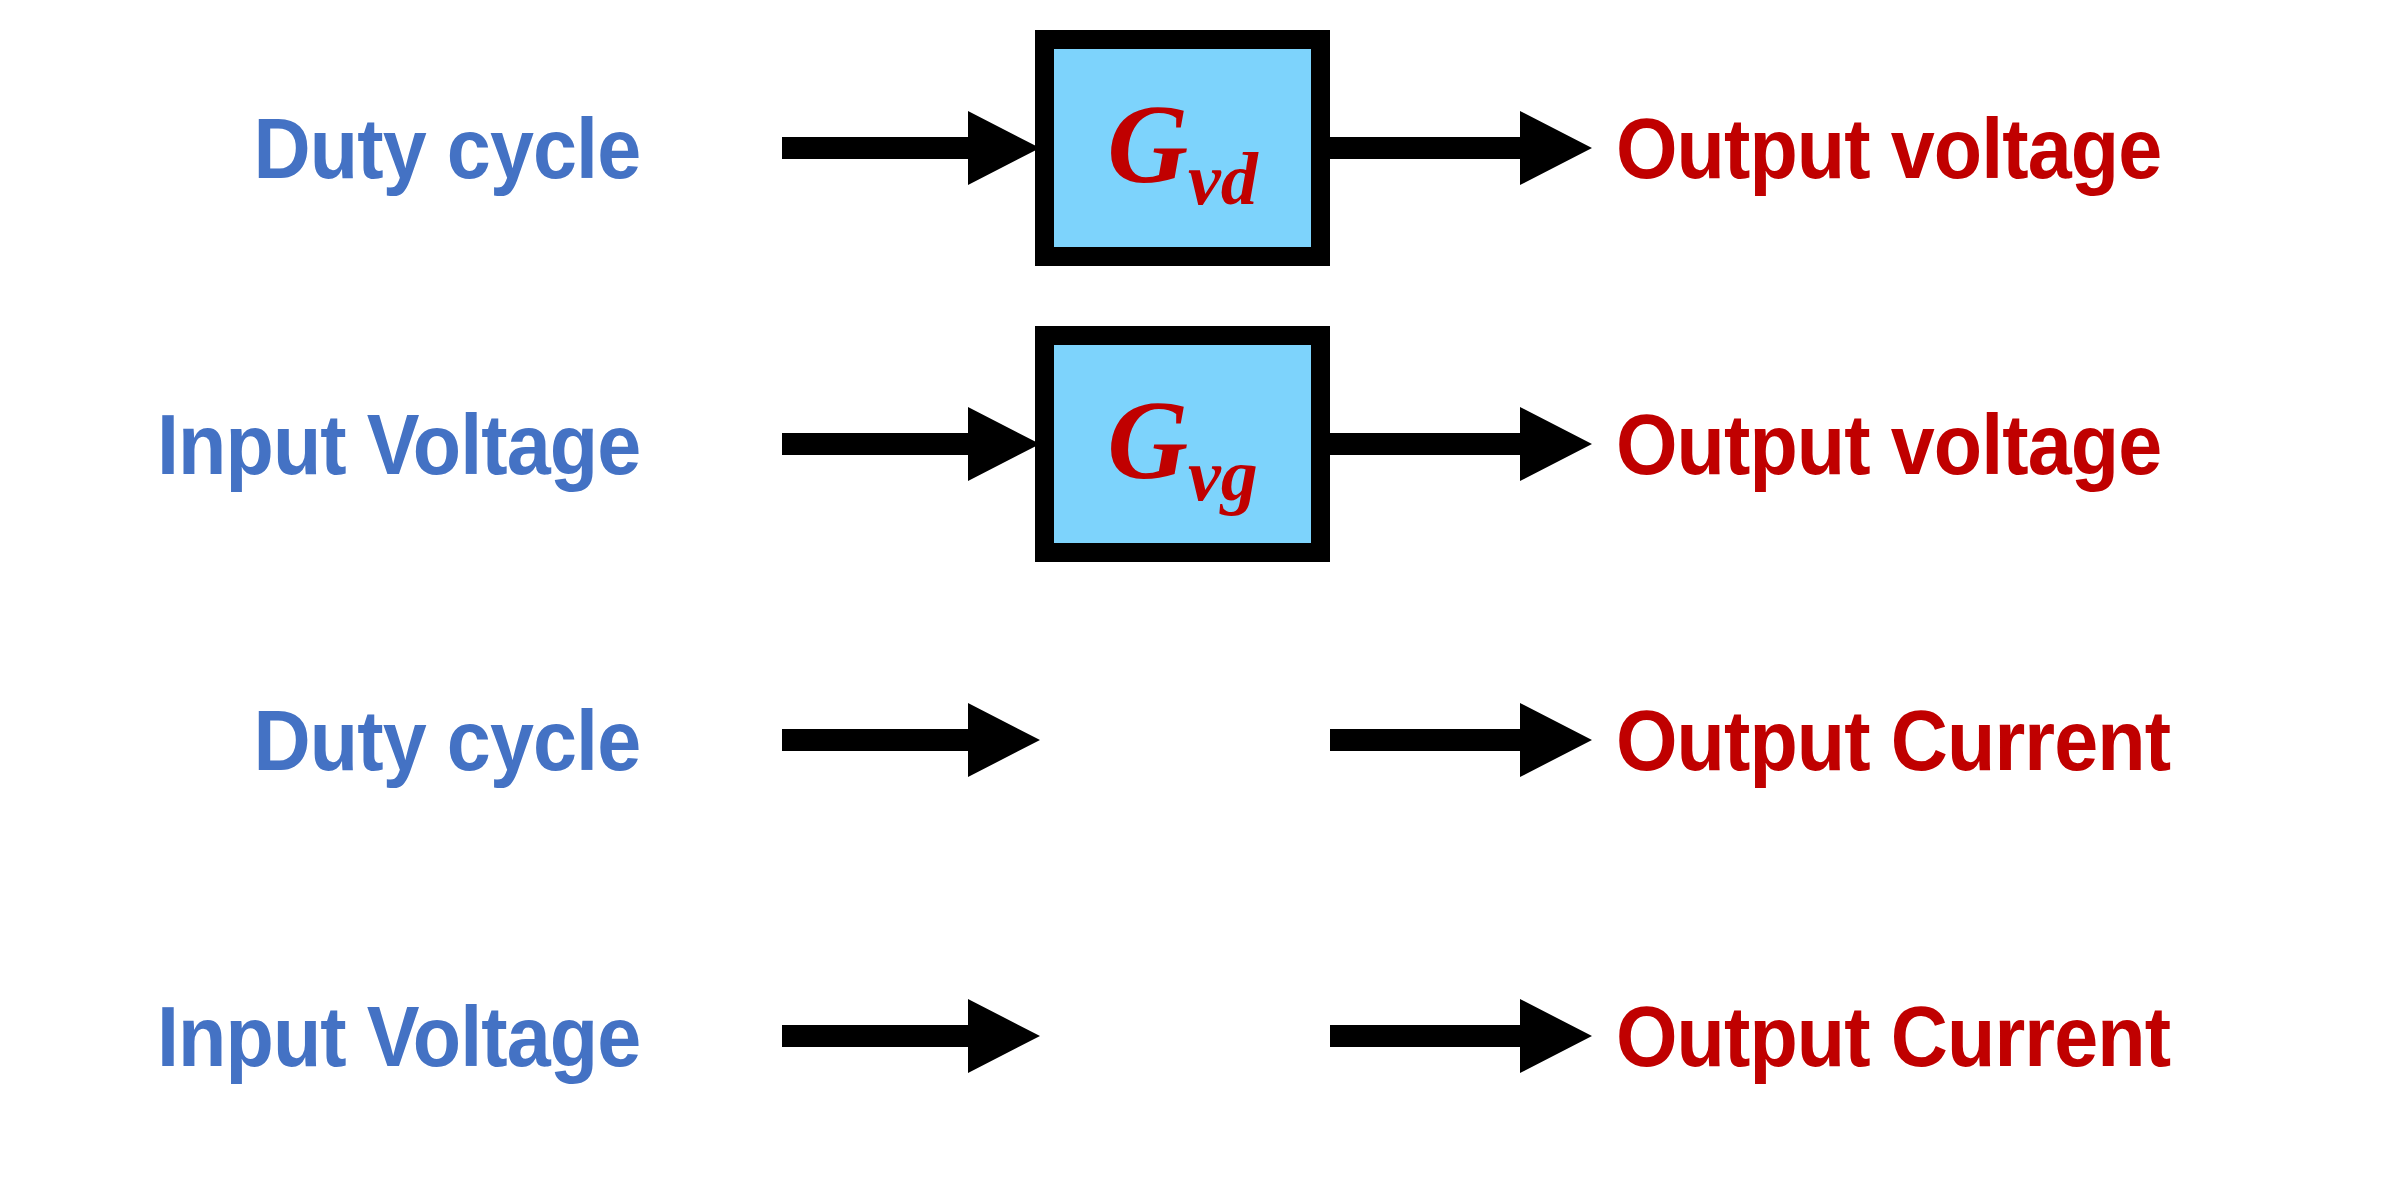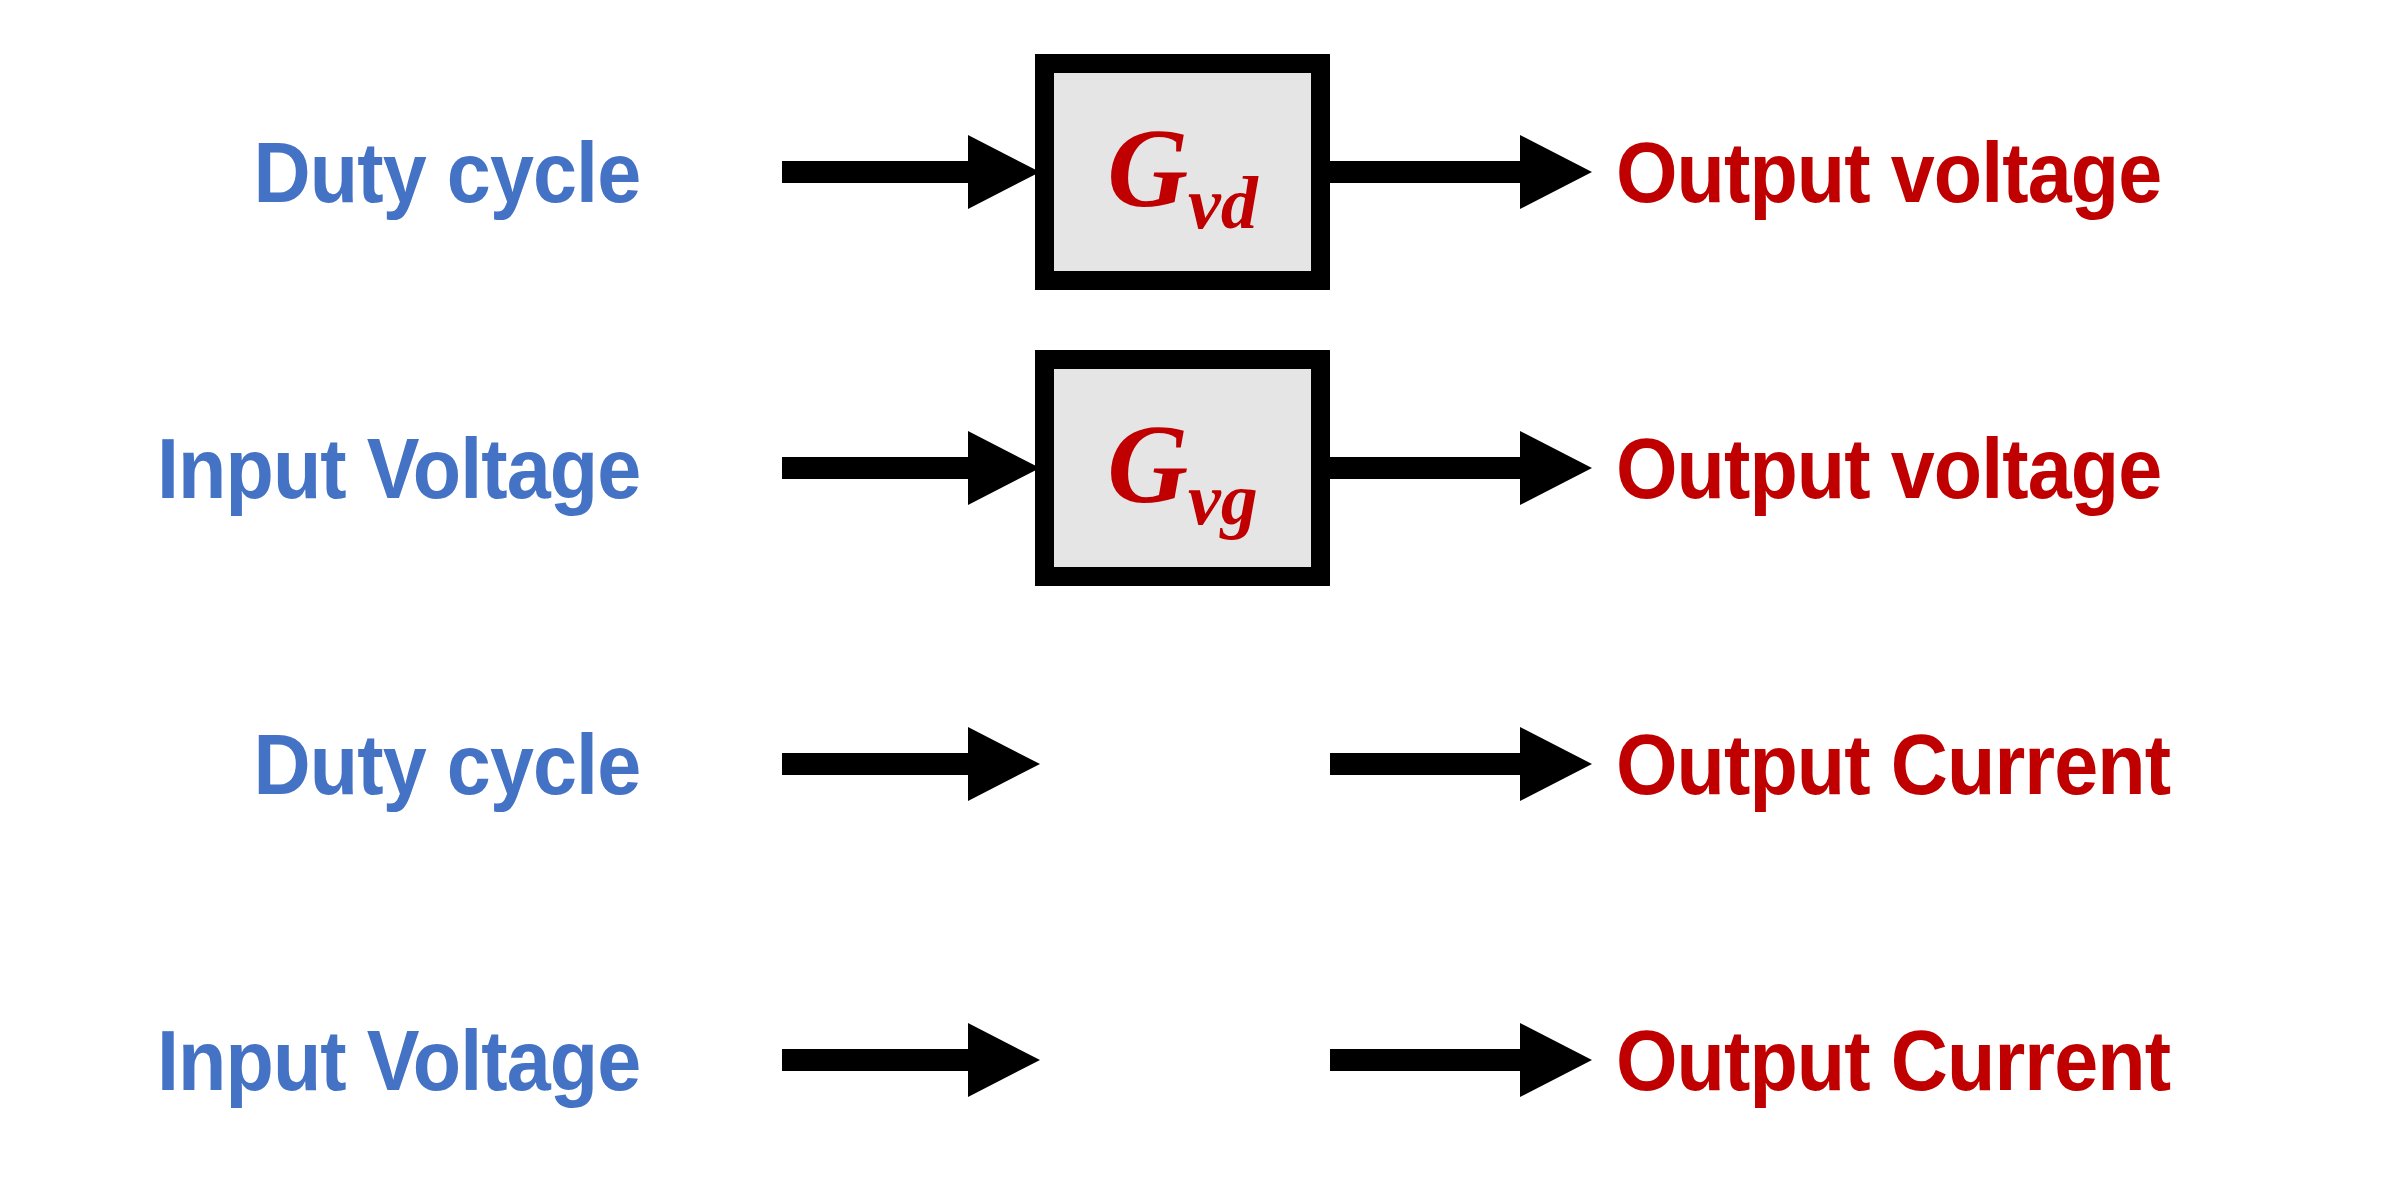--- a/index.html
+++ b/index.html
@@ -12,21 +12,20 @@
     height: 1184px;
     overflow: hidden;
     font-family: "Liberation Sans", sans-serif;
   }
 
   #diagram {
     position: relative;
     width: 2408px;
     height: 1032px;
     background: #ffffff;
-    margin-top: 24px;
   }
 
   .row {
     position: absolute;
     left: 0;
     width: 2408px;
     height: 296px;
   }
 
   
@@ -78,21 +77,21 @@
   
   .tf-box {
     position: absolute;
     left: 1035px;
     top: 50%;
     transform: translateY(-50%);
     width: 295px;
     height: 236px;
     box-sizing: border-box;
     border: 19px solid #000000;
-    background: #e5e5e5;
+    background: #7dd3fc;
     display: flex;
     align-items: center;
     justify-content: center;
   }
   .tf-text {
     color: #C00000;
     font-family: "Liberation Serif", serif;
     font-style: italic;
     font-weight: bold;
     font-size: 112px;

